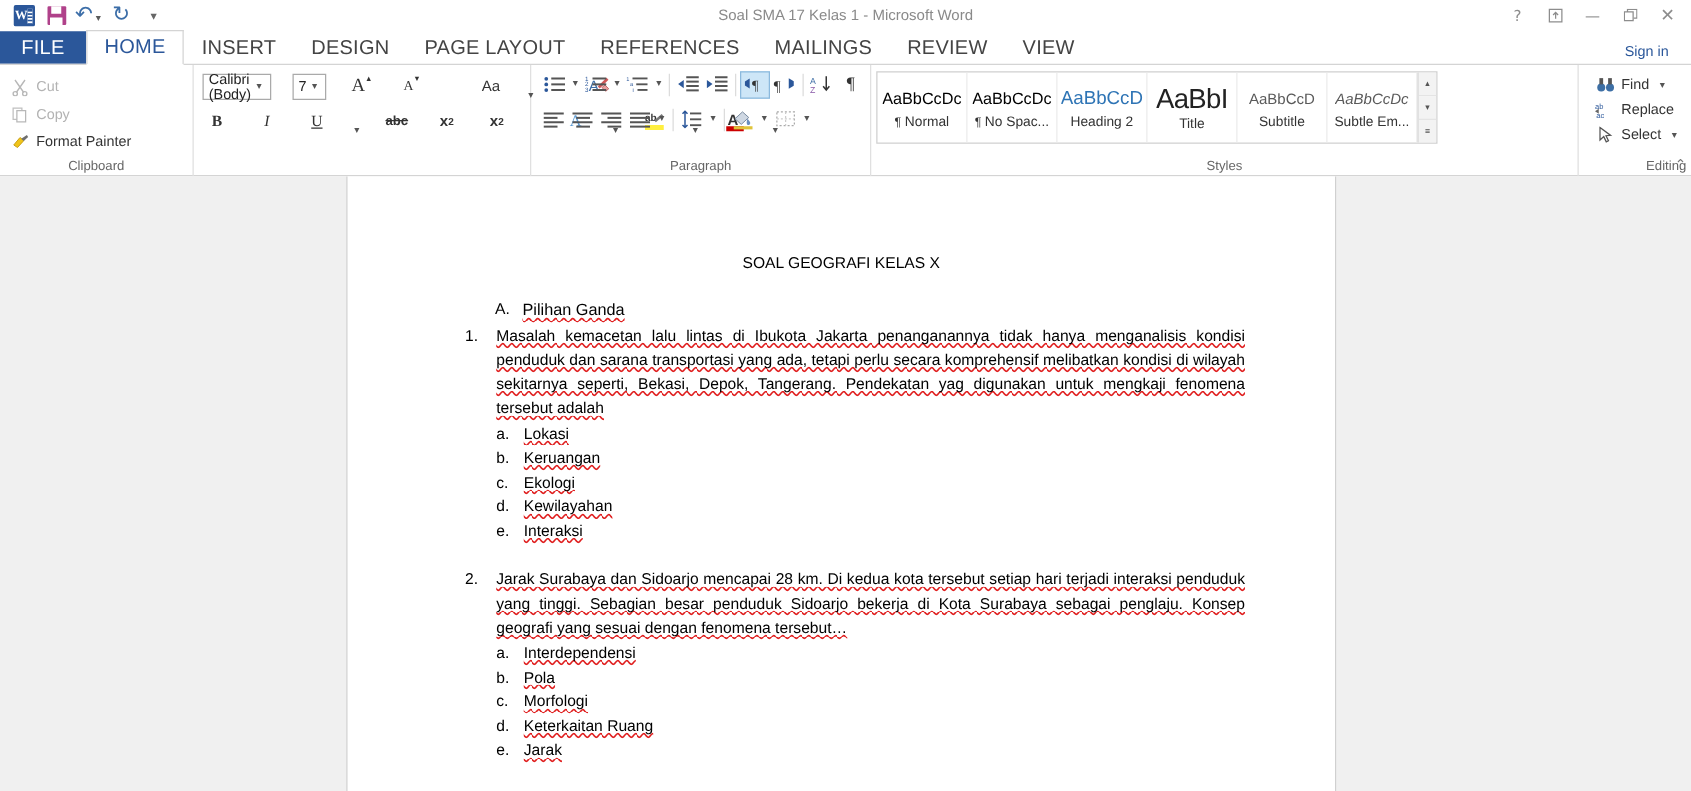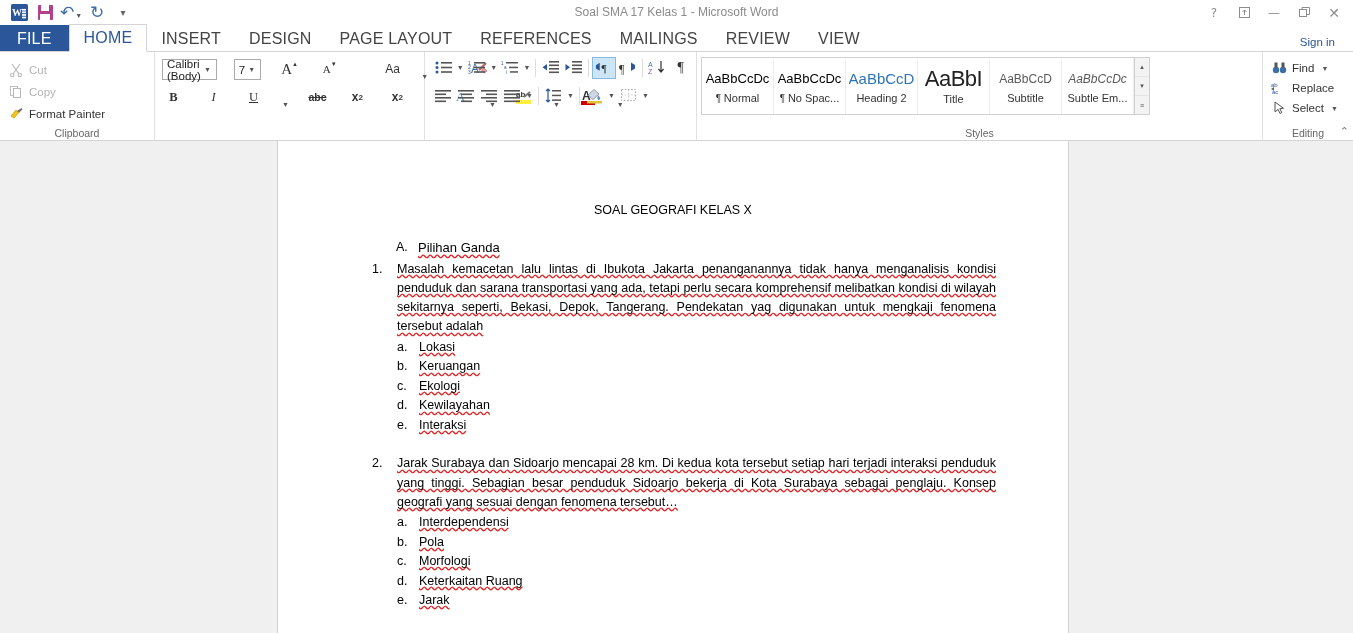--- a/index.html
+++ b/index.html
@@ -266,21 +266,21 @@
     border-left: 1px solid #d0d0d0;
   }
   .gs-btn {
     flex: 1; display: flex; align-items: center; justify-content: center;
     font-size: 7px; color: #555; border-bottom: 1px solid #e4e4e4;
     background: #f3f3f3;
   }
   .gs-btn:last-child { border-bottom: 0; }
 
   
-  .g-editing { width: 90px; border-right: 0; }
+  .g-editing { width: 90px; border-right: 0; align-items: flex-end; }
   .edit-cmds { display: flex; flex-direction: column; padding-top: 3px; }
 
   .ribbon-collapse {
     position: absolute; right: 4px; bottom: 2px;
     font-size: 11px; color: #777;
   }
 
   
   .docarea {
     position: relative;
@@ -649,20 +649,21 @@
         <span class="caret-sm">▼</span>
         <div class="rbtn">
           <svg width="18" height="15" viewBox="0 0 18 15">
             <rect x="1.5" y="1.5" width="14" height="11" fill="none" stroke="#aaa" stroke-dasharray="1.6,1.6"></rect>
             <path d="M8.5 1.5 L8.5 12.5 M1.5 7 L15.5 7" stroke="#ccc" stroke-dasharray="1.6,1.6"></path>
           </svg>
         </div>
         <span class="caret-sm">▼</span>
       </div>
     </div>
+    <div class="rgroup-label">Paragraph</div>
   </div>
 
   <div class="rgroup g-styles">
     <div class="rgroup-body">
       <div class="style-gallery">
         <div class="style-item">
           <div class="style-prev">AaBbCcDc</div>
           <div class="style-name"><span class="style-pilcrow">¶&nbsp;</span><span>Normal</span></div>
         </div>
         <div class="style-item">

